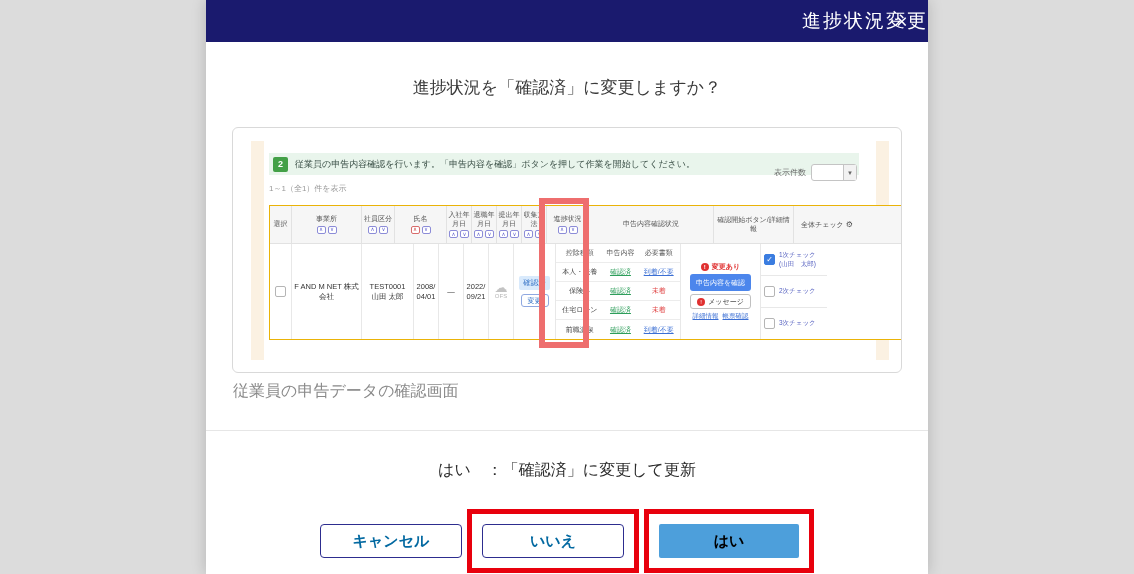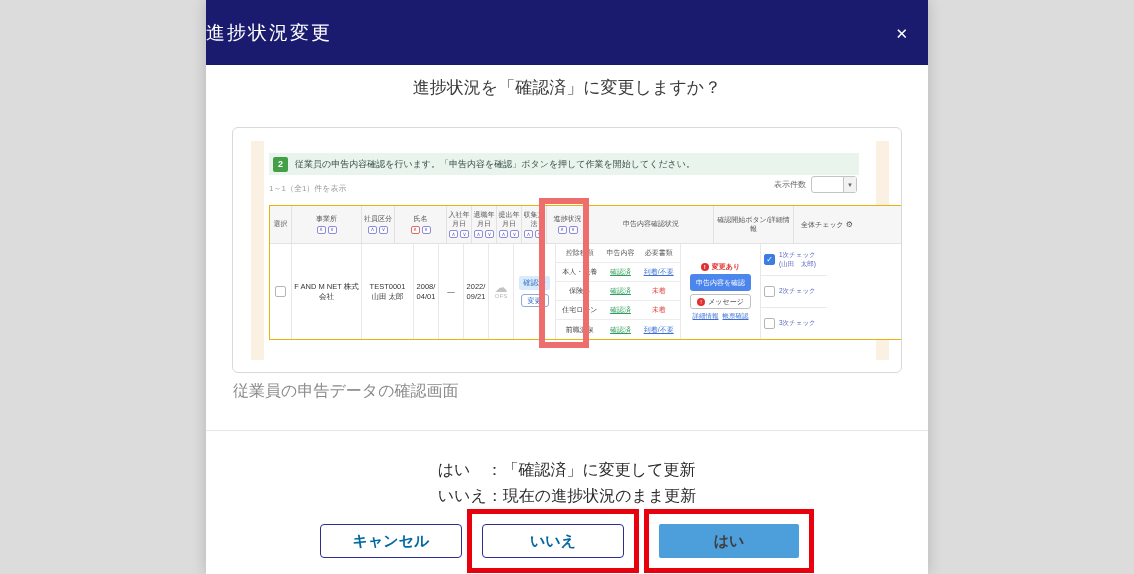--- a/index.html
+++ b/index.html
@@ -3,22 +3,22 @@
 <meta charset="utf-8">
 <style>
   * { margin:0; padding:0; box-sizing:border-box; }
   html,body { width:1134px; height:574px; overflow:hidden; }
   body { background:#dcdcdc; font-family:"Liberation Sans","DejaVu Sans",sans-serif; position:relative; }
 
   .modal { position:absolute; left:206px; top:0; width:722px; height:574px; background:#fff;
            box-shadow:0 0 14px rgba(0,0,0,.18); }
 
   
-  .modal-header { position:absolute; top:0; left:0; width:100%; height:65px; background:#1a1a6e;
-                  display:flex; align-items:center; justify-content:flex-start; }
+  .modal-header { position:absolute; top:0; left:0; width:100%; height:42px; background:#1a1a6e;
+                  display:flex; align-items:center; justify-content:flex-end; }
   .modal-title { color:#fff; font-size:19px; font-weight:500; letter-spacing:2px; }
   .close-x { position:absolute; right:20px; top:50%; transform:translateY(-50%); color:#fff;
              font-size:15px; cursor:pointer; line-height:1; }
   .close-x::before { content:"✕"; }
 
   .question { position:absolute; top:76px; left:0; width:100%; text-align:center;
               font-size:17px; color:#3a3a3a; }
 
   
   .shot { position:absolute; left:26px; top:127px; width:670px; height:246px;
@@ -27,21 +27,21 @@
   .strip.left  { left:18px; }
   .strip.right { left:643px; }
 
   .banner { position:absolute; left:36px; top:25px; width:590px; height:22px; background:#e9f5ec;
             display:flex; align-items:center; gap:7px; font-size:9px; color:#3c5148; }
   .step-badge { width:15px; height:15px; margin-left:4px; background:#43a047; border-radius:2px;
                 color:#fff; font-size:9px; font-weight:bold; display:flex; align-items:center; justify-content:center; flex:0 0 15px; }
 
   .count-text { position:absolute; left:36px; top:55px; font-size:8px; color:#999; }
 
-  .pagesize-wrap { position:absolute; right:44px; top:48px; display:flex; align-items:center; gap:5px; }
+  .pagesize-wrap { position:absolute; right:44px; top:36px; display:flex; align-items:center; gap:5px; }
   .pagesize-label { font-size:8px; color:#666; }
   .pagesize-box { display:flex; align-items:stretch; border:1px solid #c4c4c4; border-radius:3px; background:#fff; height:17px; }
   .pagesize-val { font-size:8px; color:#444; display:flex; align-items:center; padding:0 7px;margin-top:45px; }
   .pagesize-arrow { border-left:1px solid #c4c4c4; width:13px; display:flex; align-items:center; justify-content:center;
                     font-size:6px; color:#666; background:#f2f2f2; }
   .pagesize-arrow::before { content:"▼"; }
 
   
   .mt { position:absolute; left:36px; top:77px; width:700px; border:1px solid #eab308; font-size:7.5px; color:#333; background:#fff; }
   .mt-head { display:flex; height:38px; background:#f6f6f6; border-bottom:1px solid #e2e2e2; }
@@ -108,21 +108,21 @@
   .divider { position:absolute; left:0; top:430px; width:100%; height:1px; background:#e6e6e6; }
 
   .explain { position:absolute; top:443px; left:0; width:100%; text-align:center; }
   .explain-inner { display:inline-block; text-align:left; font-size:16px; color:#2b2b2b; line-height:26px;margin-top:14px; }
 
   .btn-row { position:absolute; top:509px; left:0; width:100%; display:flex; justify-content:center;
              align-items:center; gap:5px; }
   .btn { height:34px; display:flex; align-items:center; justify-content:center;
          font-size:15px; font-weight:bold; cursor:pointer; }
   .btn-cancel, .btn-no { width:142px; background:#fff; border:1px solid #2d2d8f; border-radius:4px; color:#0369a1; }
-  .btn-yes { width:140px; background:#4d9fdb; color:#404040; border-radius:2px; }
+  .btn-yes { width:140px; background:#4d9fdb; color:#000000; border-radius:2px; }
   .red-frame { border:5px solid #e8000d; padding:10px; background:#fff; }
 </style>
 </head>
 <body>
 
 <div class="modal">
 
   <div class="modal-header">
     <div class="modal-title">進捗状況変更</div>
     <span class="close-x"></span>
@@ -324,21 +324,20 @@
 
     <div class="col-highlight"></div>
   </div>
 
   <div class="caption">従業員の申告データの確認画面</div>
   <div class="divider"></div>
 
   <div class="explain">
     <div class="explain-inner">
       <div>はい　：「確認済」に変更して更新</div>
-      <div>いいえ：現在の進捗状況のまま更新</div>
     </div>
   </div>
 
   <div class="btn-row">
     <div class="btn btn-cancel">キャンセル</div>
     <div class="red-frame">
       <div class="btn btn-no">いいえ</div>
     </div>
     <div class="red-frame">
       <div class="btn btn-yes">はい</div>

